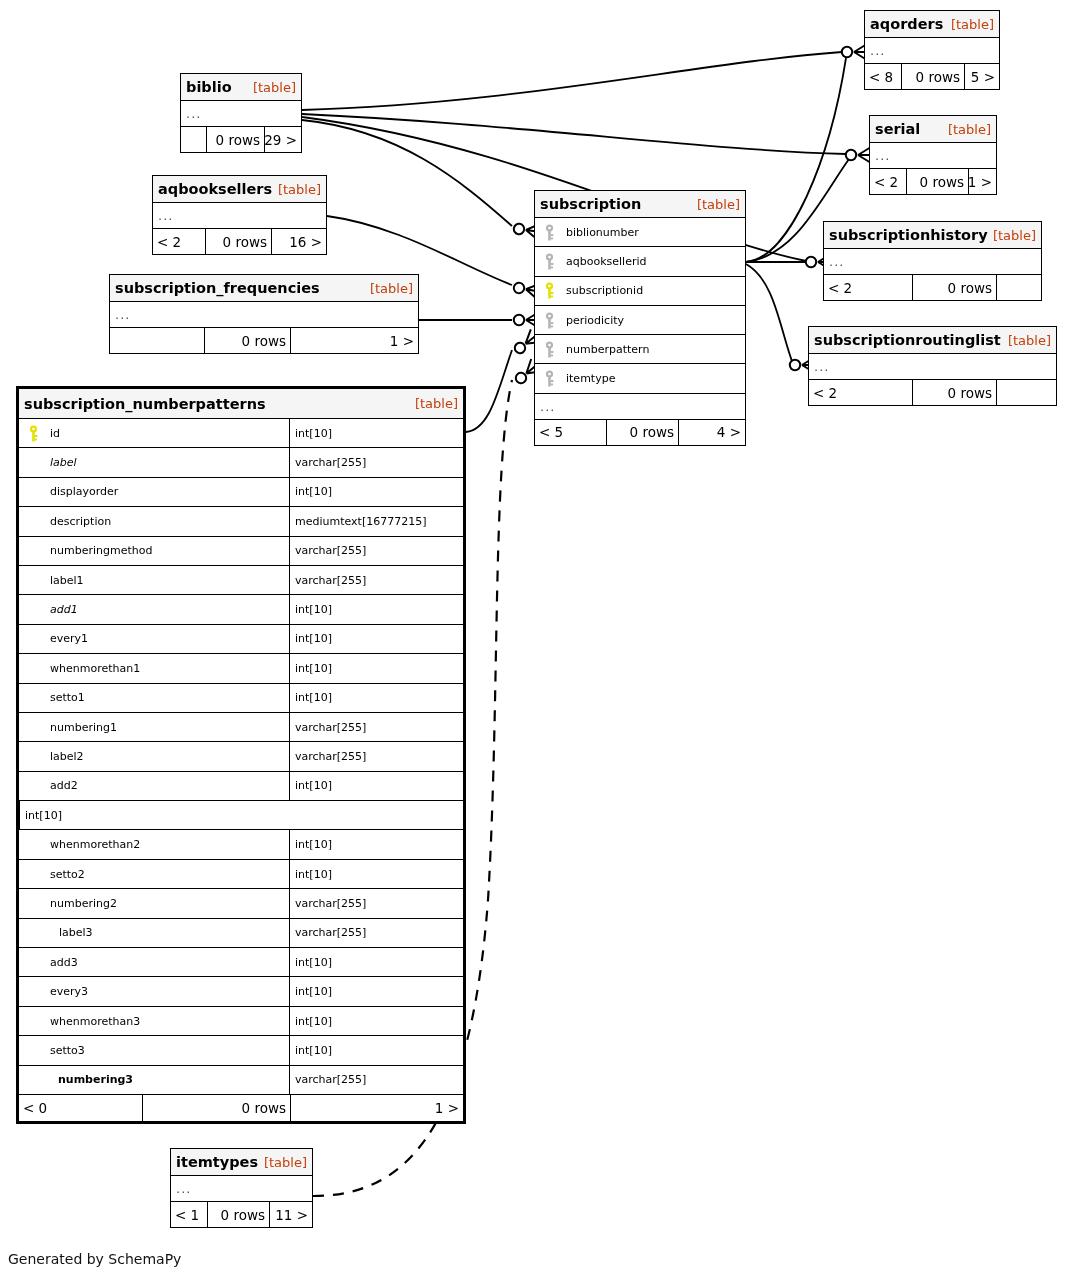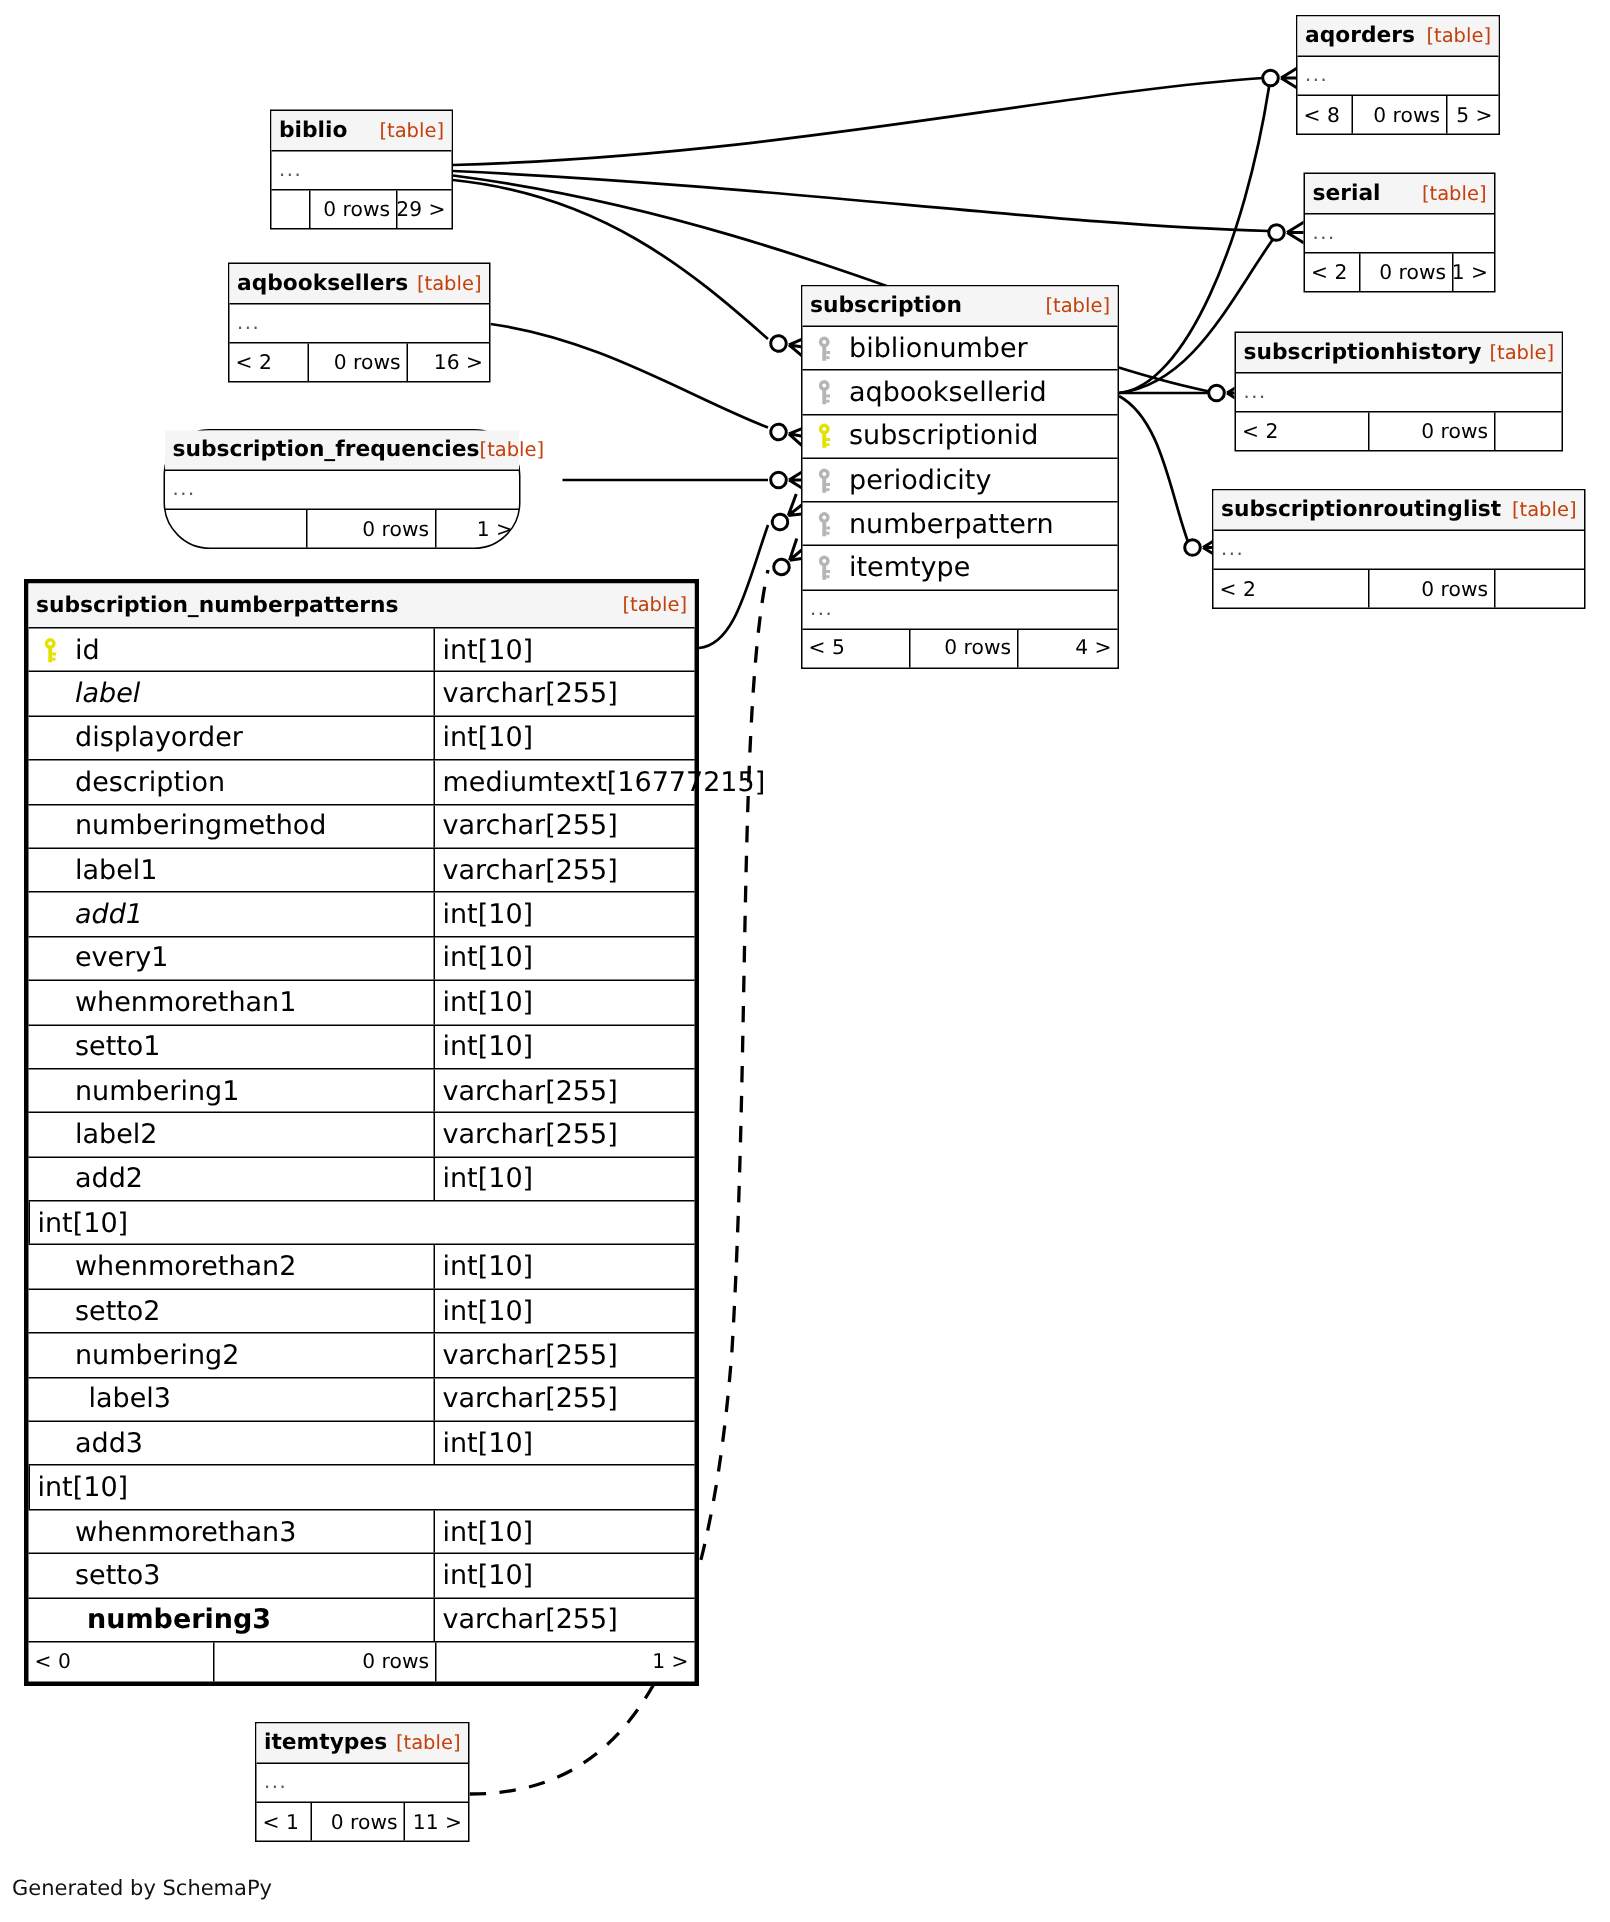--- a/index.html
+++ b/index.html
@@ -87,21 +87,21 @@
   .foot .fl { justify-content: flex-start; border-right: 1px solid #000; }
   .foot .fc { justify-content: flex-end;  border-right: 1px solid #000; }
   .foot .fr { justify-content: flex-end; }
 
   
   .col-row {
     display: flex;
     height: 29.4px;
     box-sizing: border-box;
     border-bottom: 1px solid #000;
-    font-size: 18px;
+    font-size: 11px;
     align-items: flex-end;
   }
   .col-name {
     display: flex;
     align-items: center;
     box-sizing: border-box;
     height: 100%;
     padding-left: 6px;
     flex: none;
   }
@@ -205,21 +205,21 @@
       <span class="ttag">[table]</span>
     </div>
     <div class="ellipsis-row">...</div>
     <div class="foot">
       <div class="fl" style="width:53px">&lt; 2</div>
       <div class="fc" style="width:66px">0 rows</div>
       <div class="fr" style="flex:1">16 &gt;</div>
     </div>
   </div>
 
-  <div class="tbl" style="left:109px; top:286px; width:238px;border-radius:31px;">
+  <div class="tbl" style="left:109px; top:274px; width:310px;">
     <div class="thdr">
       <span class="tname">subscription_frequencies</span>
       <span class="ttag">[table]</span>
     </div>
     <div class="ellipsis-row">...</div>
     <div class="foot">
       <div class="fl" style="width:95px"></div>
       <div class="fc" style="width:86px">0 rows</div>
       <div class="fr" style="flex:1">1 &gt;</div>
     </div>
@@ -526,20 +526,24 @@
           <span class="col-type">varchar[255]</span>
         </div>
         <div class="col-row">
           <span class="col-name" style="width:270px;">
             <span class="keyslot"></span>
             <span class="lbl" style="margin-left:8px;">add3</span>
           </span>
           <span class="col-type">int[10]</span>
         </div>
         <div class="col-row">
+          <span class="col-name" style="width:270px;">
+            <span class="keyslot"></span>
+            <span class="lbl" style="margin-left:8px;">every3</span>
+          </span>
           <span class="col-type">int[10]</span>
         </div>
         <div class="col-row">
           <span class="col-name" style="width:270px;">
             <span class="keyslot"></span>
             <span class="lbl" style="margin-left:8px;">whenmorethan3</span>
           </span>
           <span class="col-type">int[10]</span>
         </div>
         <div class="col-row">

